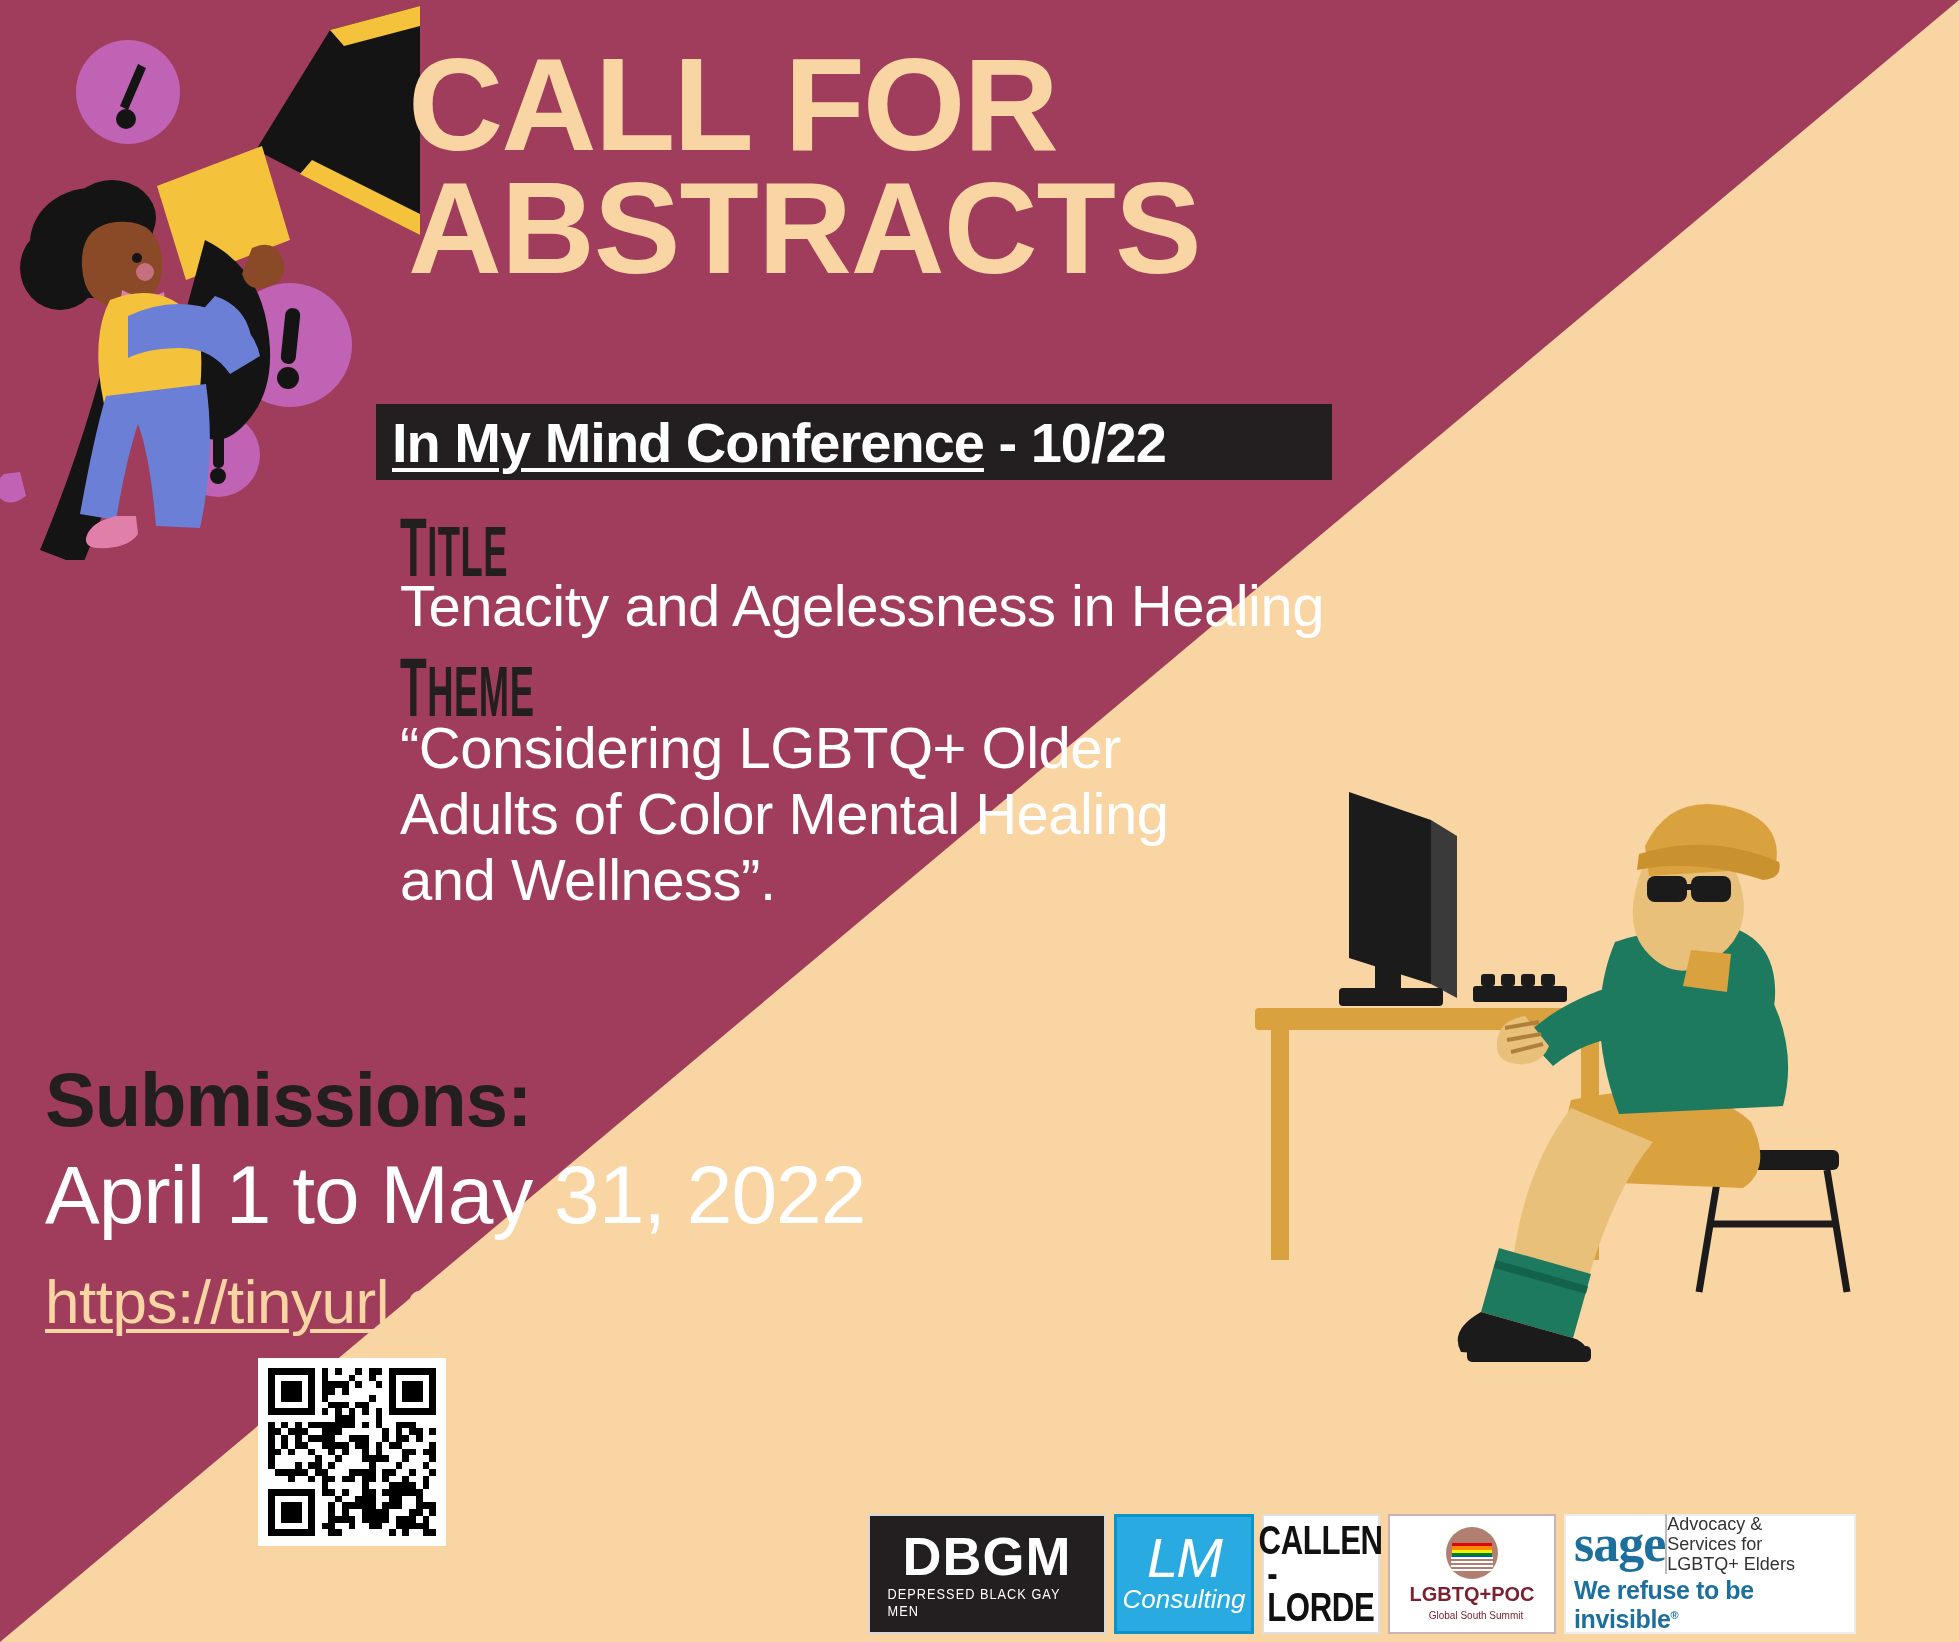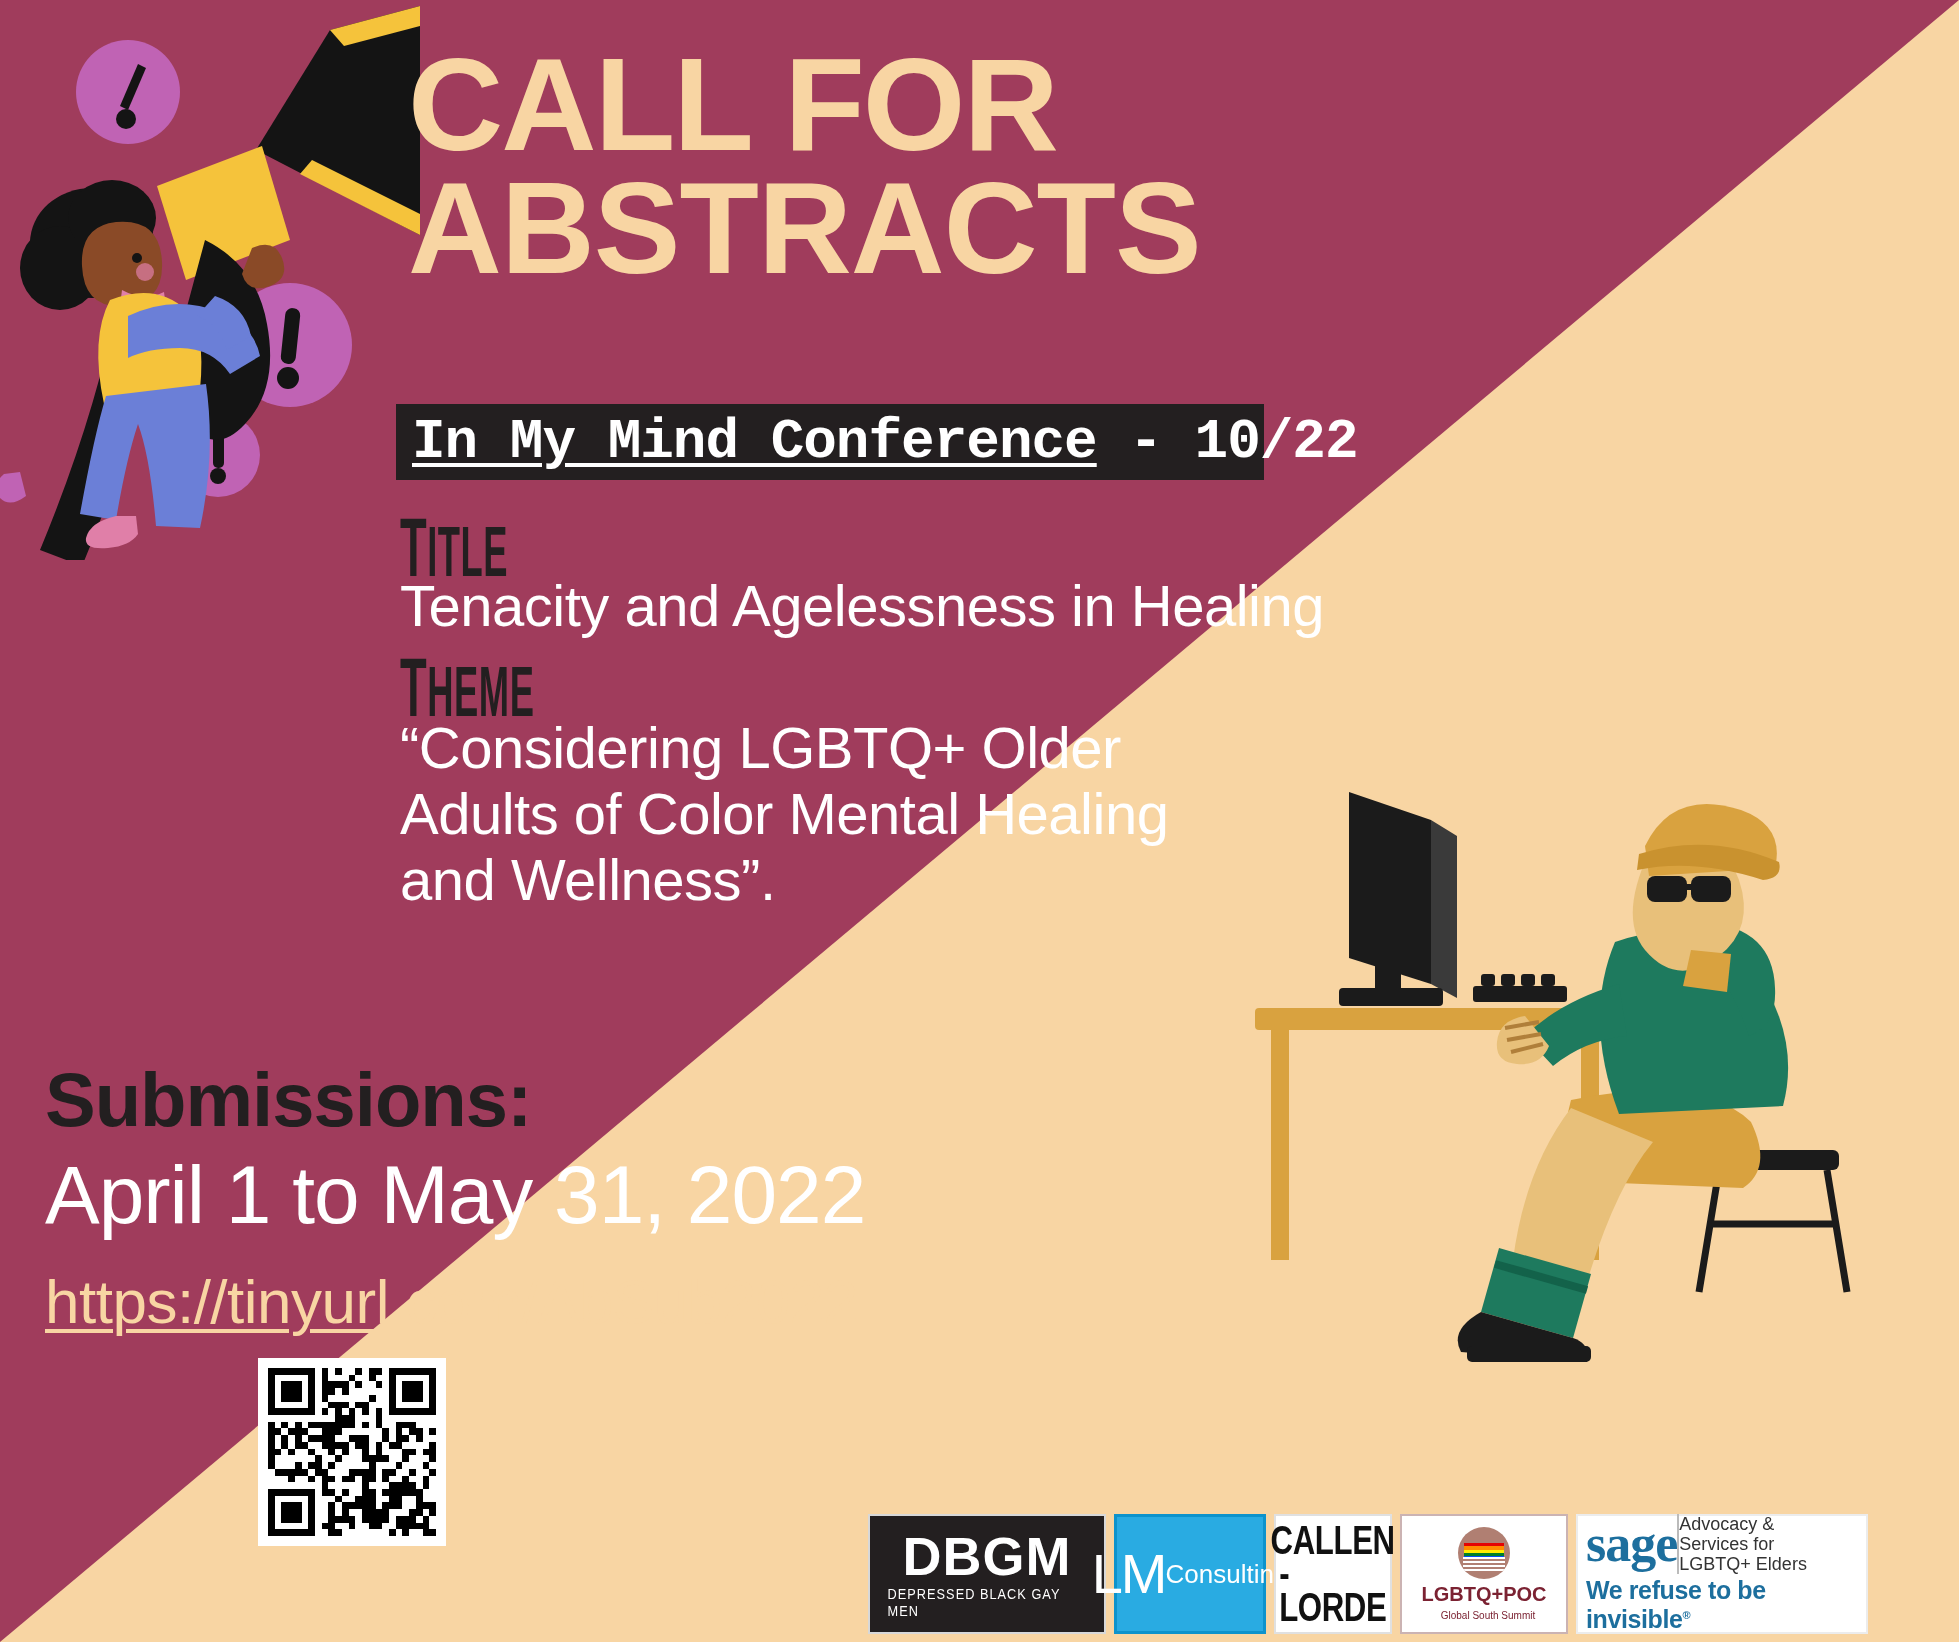--- a/index.html
+++ b/index.html
@@ -48,26 +48,25 @@
   }
   .logo-words {
     display:flex; flex-direction:column; align-items:flex-end;
     color:#141414; font-weight:bold; font-size:46px; line-height:1.07;
     letter-spacing:-1px; padding-bottom:4px;
   }
   .logo-mark { line-height:0; }
 
   
   .conf-bar {
-    position:absolute; left:396px; top:404px; z-index:5;
-    width:868px; height:76px;
+    position:absolute; left:376px; top:404px; z-index:5;
+    width:956px; height:76px;
     background:#231f20;
     display:flex; align-items:center;
     padding:0 16px;
-    font-family:Liberation Mono, monospace;
   }
   .conf-bar-text {
     color:#ffffff; font-size:56px; font-weight:bold;
     letter-spacing:-1px; white-space:nowrap;
   }
   .conf-bar-text .u { text-decoration:underline; text-underline-offset:6px;
                       text-decoration-thickness:4px; }
 
   
   .section { position:absolute; z-index:5; left:400px; }
@@ -135,22 +134,23 @@
   .lg-dbgm {
     background:#231f20; width:238px; flex-direction:column; gap:2px;
     border:2px solid #d8d8d8;
   }
   .dbgm-main { color:#fff; font-weight:bold; font-size:54px; letter-spacing:1px;
                display:flex; align-items:center; line-height:1;}
   .dbgm-sub { color:#fff; font-size:15px; letter-spacing:1.2px;
               font-family:"Liberation Sans Narrow","Liberation Sans",sans-serif;
               transform:scaleX(0.85);}
   .lg-lm {
-    background:#29abe2; width:152px; flex-direction:row;
+    background:#29abe2; width:140px; flex-direction:column;
     border:3px solid #0d93cc;
+    font-style:italic;
   }
   .lm-mark { color:#ffffff; font-size:56px; font-weight:300; line-height:0.9;
              letter-spacing:-2px; }
   .lm-sub { color:#ffffff; font-size:26px; font-weight:300; letter-spacing:0px; }
   .lg-cl {
     background:#ffffff; width:118px; flex-direction:column; line-height:0.84;
     border:2px solid #e0e0e0;
   }
   .cl-l { color:#111; font-weight:bold; font-size:40px; letter-spacing:-0.5px;
           transform:scaleX(0.78); transform-origin:center;

